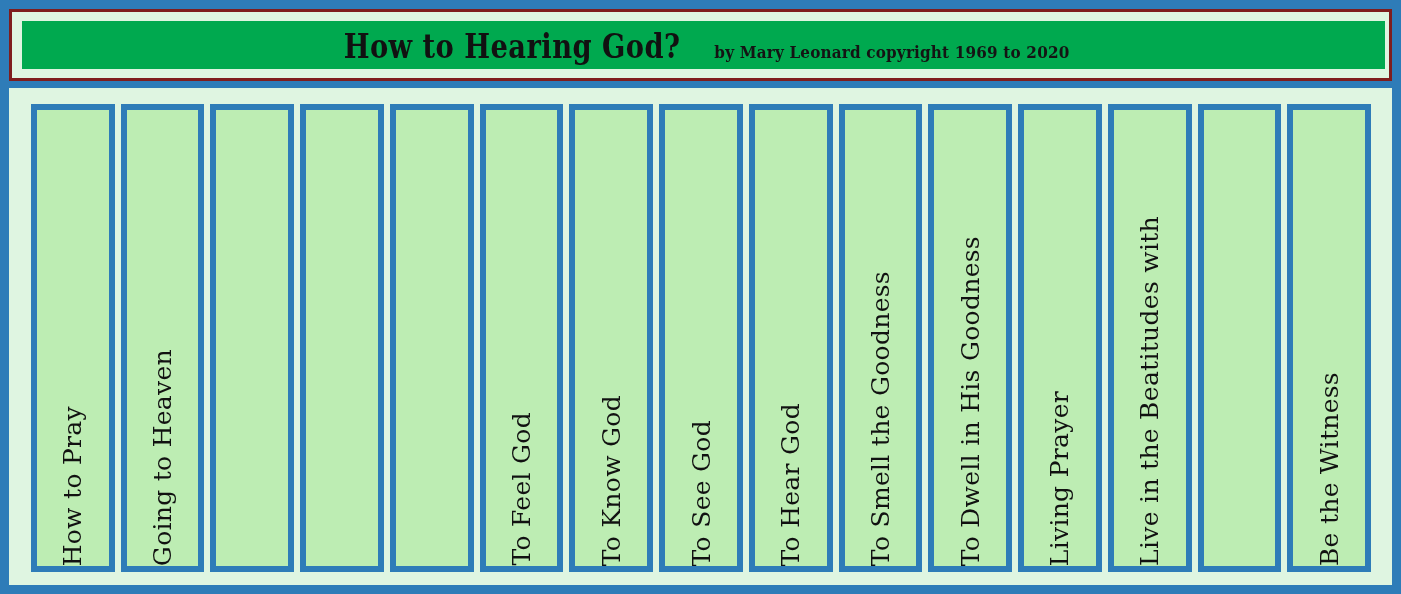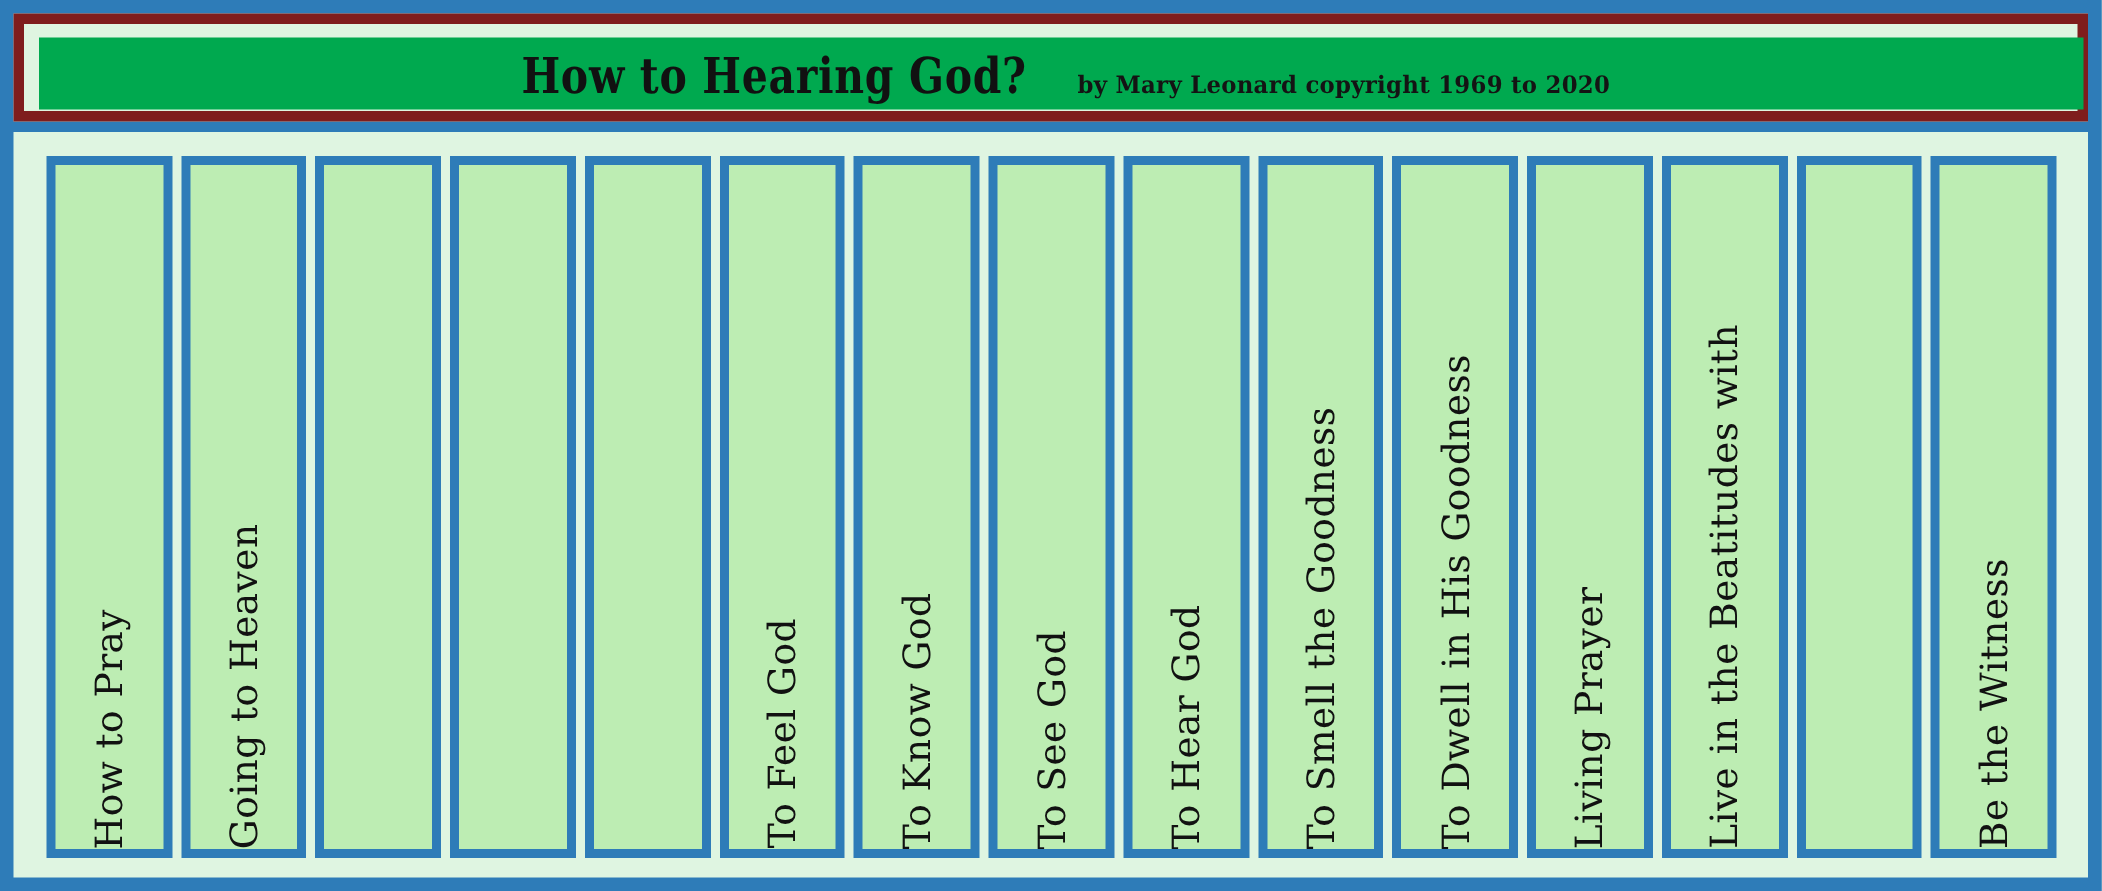--- a/index.html
+++ b/index.html
@@ -27,21 +27,21 @@
 
   
   .header-panel {
     position: absolute;
     left: 9px;
     top: 9px;
     width: 1383px;
     height: 72px;
     background: #DFF5E1;
     box-sizing: border-box;
-    border: 7px solid #7f1d1d;
+    border: 3px solid #7f1d1d;
   }
   .title-bar {
     position: absolute;
     left: 10px;
     top: 9px;
     width: 1363px;
     height: 48px;
     background: #00A94F;
     display: flex;
     align-items: center;

